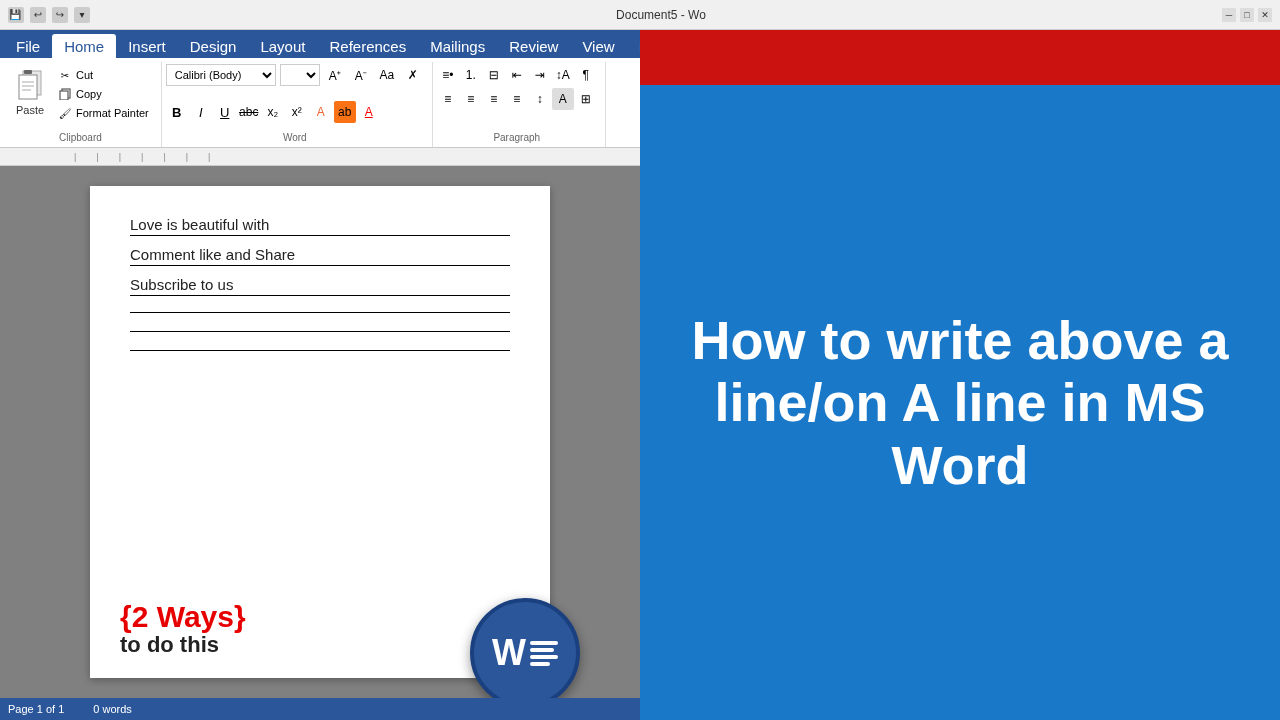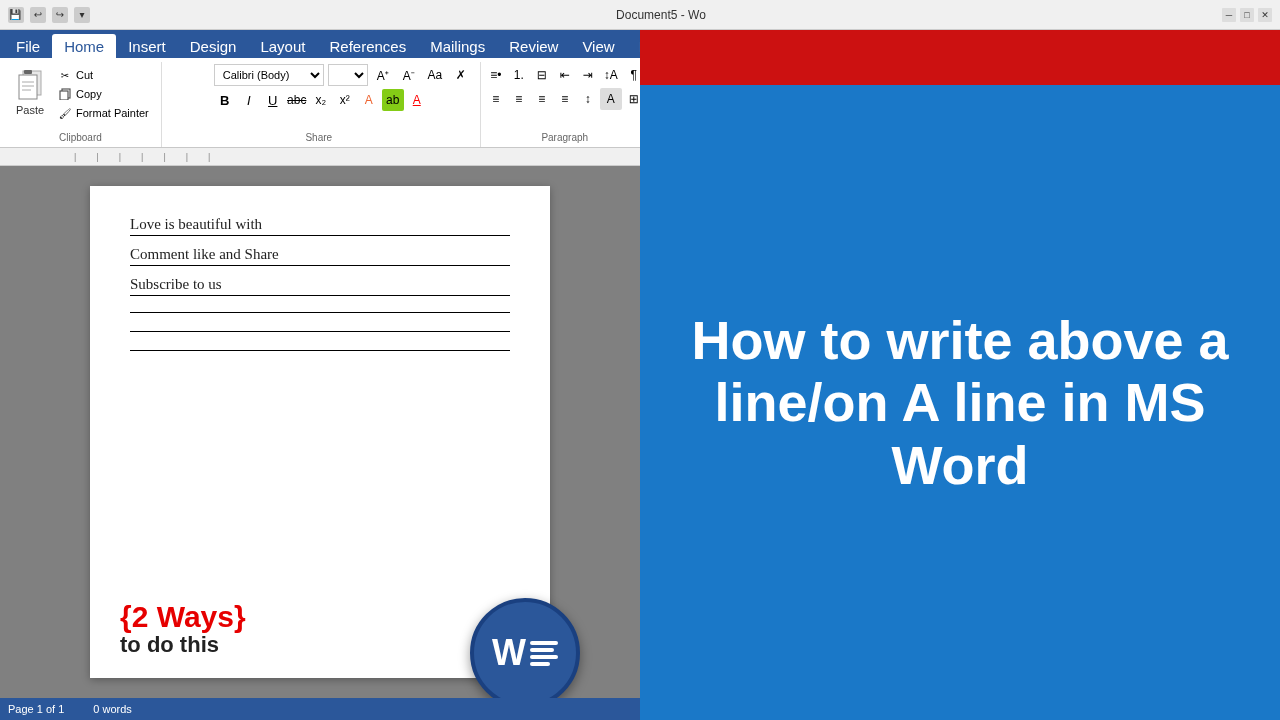--- a/index.html
+++ b/index.html
@@ -172,22 +172,21 @@
       align-items: center;
       justify-content: center;
       font-size: 10px;
       flex-shrink: 0;
     }
 
     
     .font-group-content {
       display: flex;
       flex-direction: column;
-      gap: 3px;
-      margin-left: 48px;
+      gap: 15px;
     }
     .font-row1 {
       display: flex;
       align-items: center;
       gap: 4px;
     }
     .font-select {
       width: 110px;
       height: 22px;
       font-size: 11px;
@@ -265,21 +264,21 @@
       position: relative;
     }
 
     .doc-line-entry {
       margin-bottom: 10px;
       position: relative;
     }
     .doc-text-line {
       font-size: 15px;
       color: #222;
-      font-family: Liberation Serif, serif;
+      font-family: Liberation Sans, sans-serif;
       display: block;
       padding-bottom: 2px;
     }
     .doc-underline {
       border-bottom: 1.5px solid #000;
       width: 100%;
       display: block;
       height: 1px;
     }
 
@@ -484,25 +483,25 @@
             <button class="icon-btn">✗</button>
           </div>
           <div class="font-row2">
             <button class="icon-btn bold-btn">B</button>
             <button class="icon-btn italic-btn">I</button>
             <button class="icon-btn underline-btn">U</button>
             <button class="icon-btn" style="text-decoration:line-through">abc</button>
             <button class="icon-btn">x₂</button>
             <button class="icon-btn">x²</button>
             <button class="icon-btn" style="color:#e63;">A</button>
-            <button class="icon-btn" style="background:#84cc16">ab</button>
+            <button class="icon-btn" style="background:#f97316">ab</button>
             <button class="icon-btn" style="color:red;text-decoration:underline;text-decoration-color:red;">A</button>
           </div>
         </div>
-        <div class="ribbon-group-label">Share</div>
+        <div class="ribbon-group-label">Word</div>
       </div>
 
       <div class="ribbon-group">
         <div class="ribbon-group-content para-content">
           <div class="para-row">
             <button class="icon-btn">≡•</button>
             <button class="icon-btn">1.</button>
             <button class="icon-btn">⊟</button>
             <button class="icon-btn">⇤</button>
             <button class="icon-btn">⇥</button>

